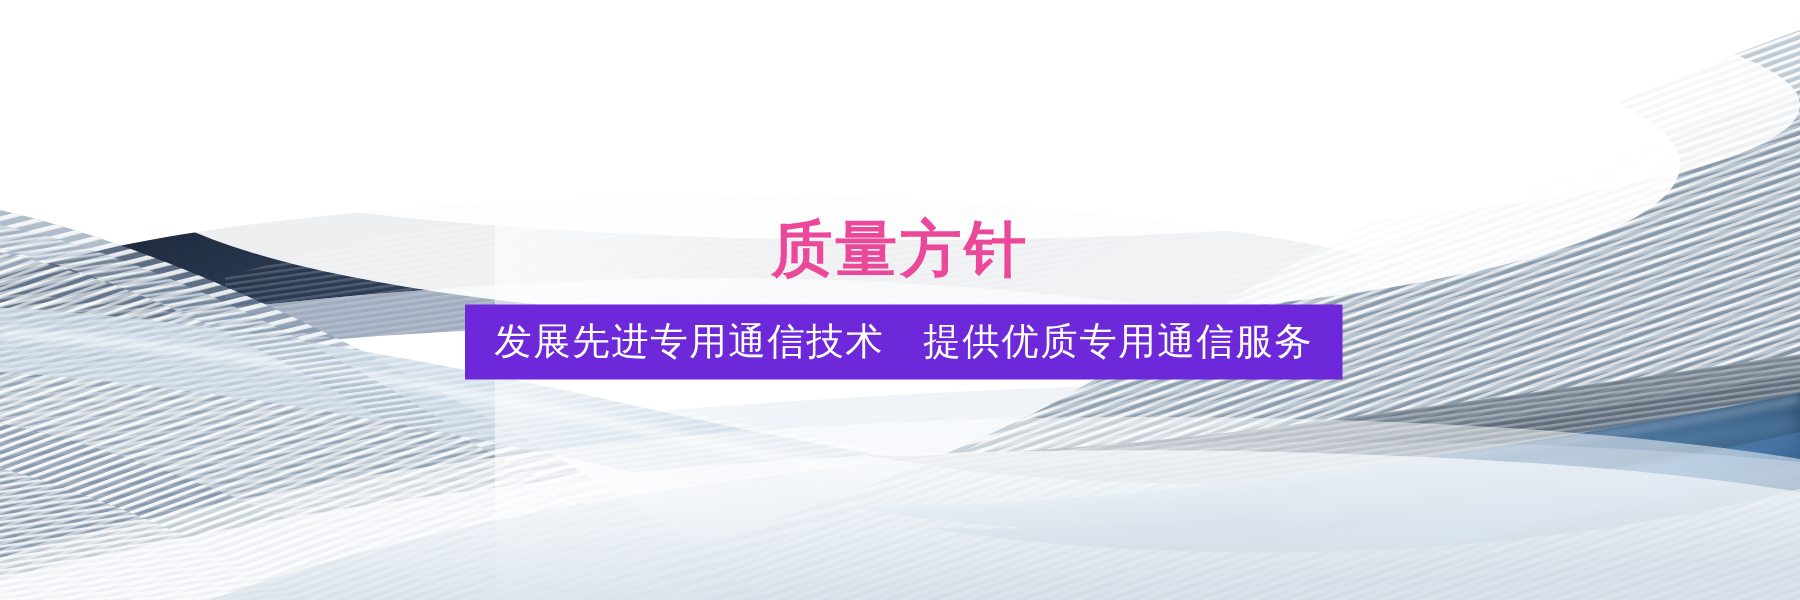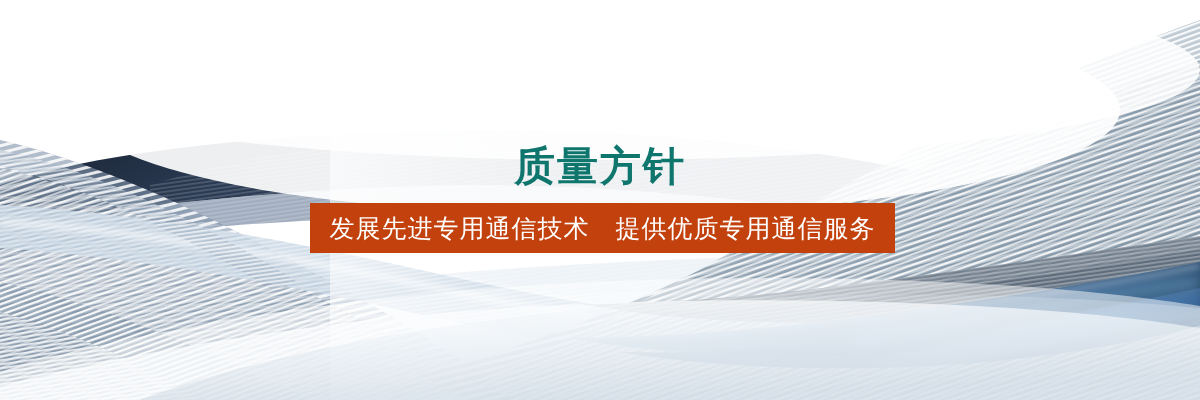--- a/index.html
+++ b/index.html
@@ -43,31 +43,31 @@
   .page-title {
     position: absolute;
     top: 113px;
     left: 0;
     width: 1200px;
     text-align: center;
     font-size: 41px;
     line-height: 52px;
     font-weight: 700;
     letter-spacing: 2px;
-    color: #0f766e;
+    color: #ec4899;
     white-space: nowrap;
   }
 
   .slogan-bar {
     position: absolute;
     top: 203px;
     left: 310px;
     width: 585px;
     height: 50px;
-    background: #c2410c;
+    background: #6d28d9;
     display: flex;
     align-items: center;
     justify-content: center;
     box-sizing: border-box;
   }
   .slogan-text {
     color: #ffffff;
     font-size: 25px;
     line-height: 28px;
     font-weight: 400;

